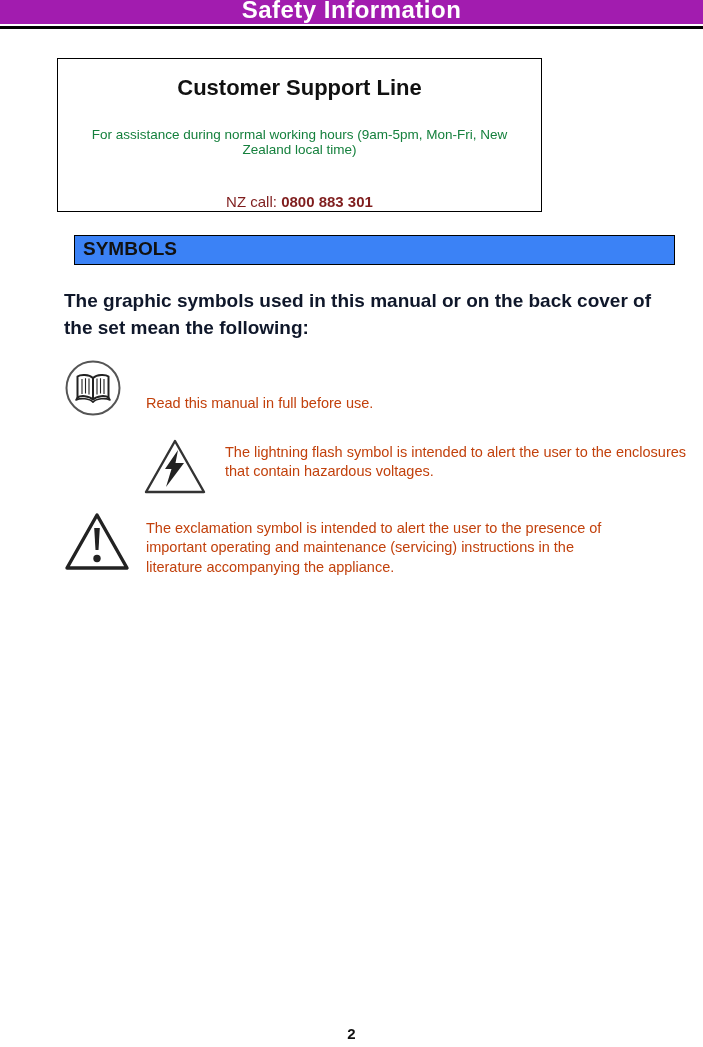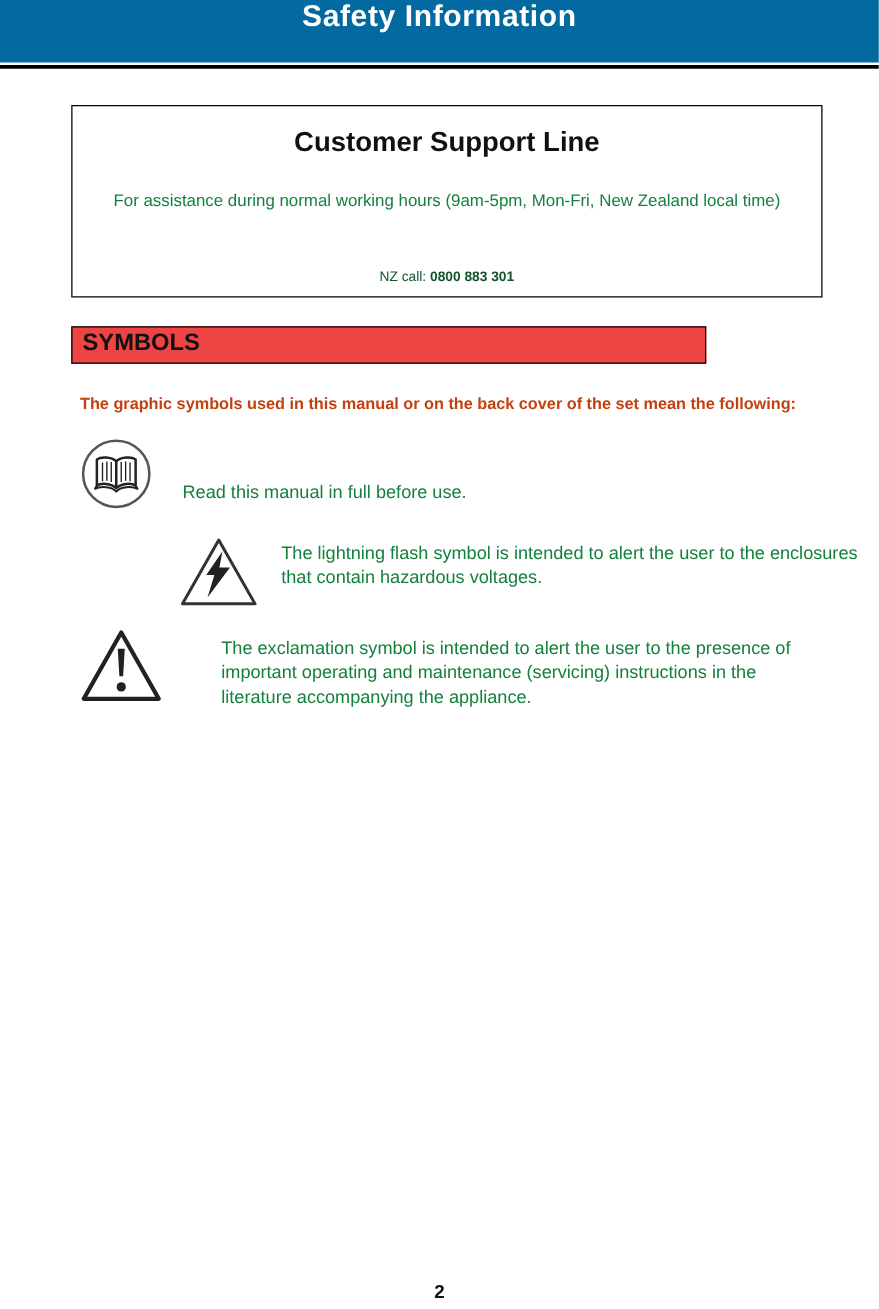--- a/index.html
+++ b/index.html
@@ -8,60 +8,60 @@
     width: 703px; height: 1047px;
     font-family: "Liberation Sans", sans-serif;
     color: #111111;
     position: relative;
     overflow: hidden;
   }
   .page { position: relative; width: 703px; height: 1047px; background: #fff; }
 
   
   .top-banner {
-    background: #0369a1; height: 50px;
-    display: flex; align-items: flex-start; justify-content: center;
+    background: #a21caf; height: 24px;
+    display: flex; align-items: flex-end; justify-content: center;
   }
   .top-banner h1 {
     color: #ffffff; font-size: 24px; font-weight: bold; letter-spacing: 0.5px;
   }
   .top-rule { height: 3px; background: #000000; margin-top: 2px; }
 
   
   .support-box {
-    margin: 29px 0 0 57px; width: 601px; height: 154px;
+    margin: 29px 0 0 57px; width: 485px; height: 154px;
     border: 1px solid #000; text-align: center;
     padding: 12px 10px 0;
   }
   .support-title { font-size: 22px; font-weight: bold; margin-top: 4px; }
   .support-line { font-size: 13.5px; margin-top: 26px; color: #15803d; }
-  .support-call { font-size: 11px; margin-top: 48px; color: #14532d; }
+  .support-call { font-size: 15px; margin-top: 36px; color: #7f1d1d; }
   .support-call .num { font-weight: bold; }
 
   
   .symbols-bar {
-    margin: 23px 0 0 57px; width: 508px;
-    border: 1px solid #000; background: #ef4444;
+    margin: 23px 0 0 74px; width: 601px;
+    border: 1px solid #000; background: #3b82f6;
     padding: 2px 8px 4px;
   }
   .symbols-bar h2 { font-size: 19px; font-weight: bold; color: #111; }
 
   .intro {
     margin: 23px 45px 0 64px;
-    font-size: 13px; font-weight: bold; line-height: 1.4;
-    max-width: 600px; color: #c2410c;
+    font-size: 19px; font-weight: bold; line-height: 1.4;
+    max-width: 600px; color: #0f172a;
   }
 
   .symbol-row { display: flex; margin-left: 64px; align-items: flex-start; }
   .row-book { margin-top: 18px; }
   .row-lightning { margin-top: 20px; justify-content: flex-end; }
-  .row-exclamation { margin-top: 14px; gap: 31px; }
+  .row-exclamation { margin-top: 14px; }
   .symbol-icon { width: 82px; flex: none; }
   .symbol-text {
-    font-size: 14.5px; line-height: 1.33; max-width: 478px; color: #15803d;
+    font-size: 14.5px; line-height: 1.33; max-width: 478px; color: #c2410c;
   }
   .row-book .symbol-text { align-self: flex-end; padding-bottom: 4px; }
   .row-lightning .symbol-text { padding-top: 6px; }
   .row-exclamation .symbol-text { padding-top: 8px; }
 
   svg { display: block; }
 
   .page-number {
     position: absolute; bottom: 5px; left: 0; width: 100%;
     text-align: center; font-size: 15px; font-weight: bold;

